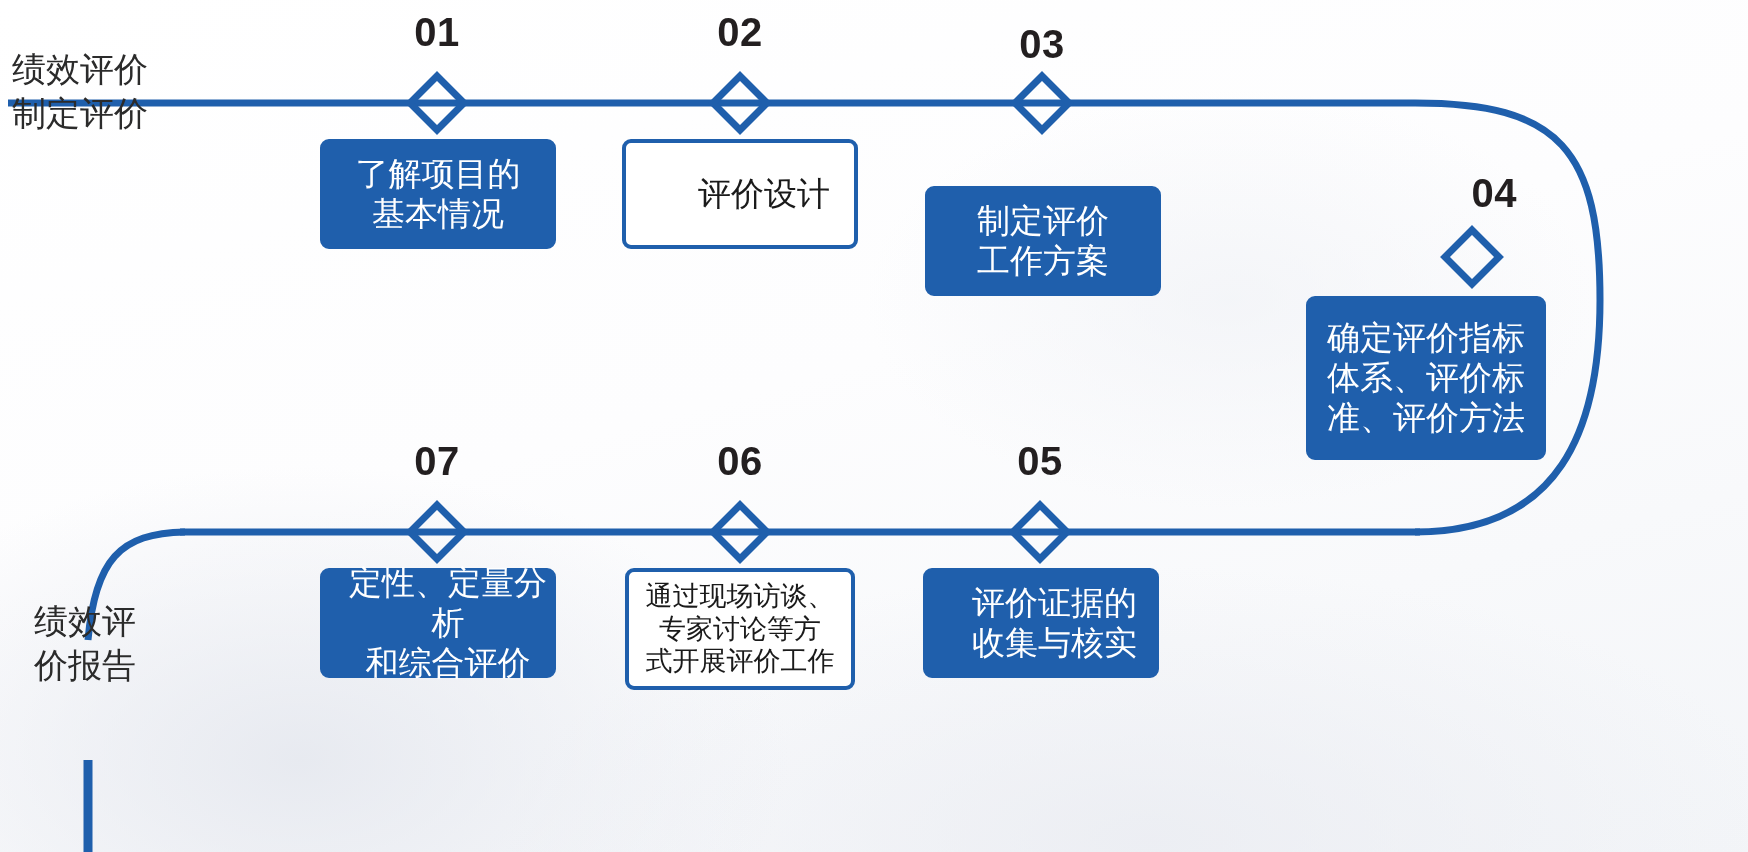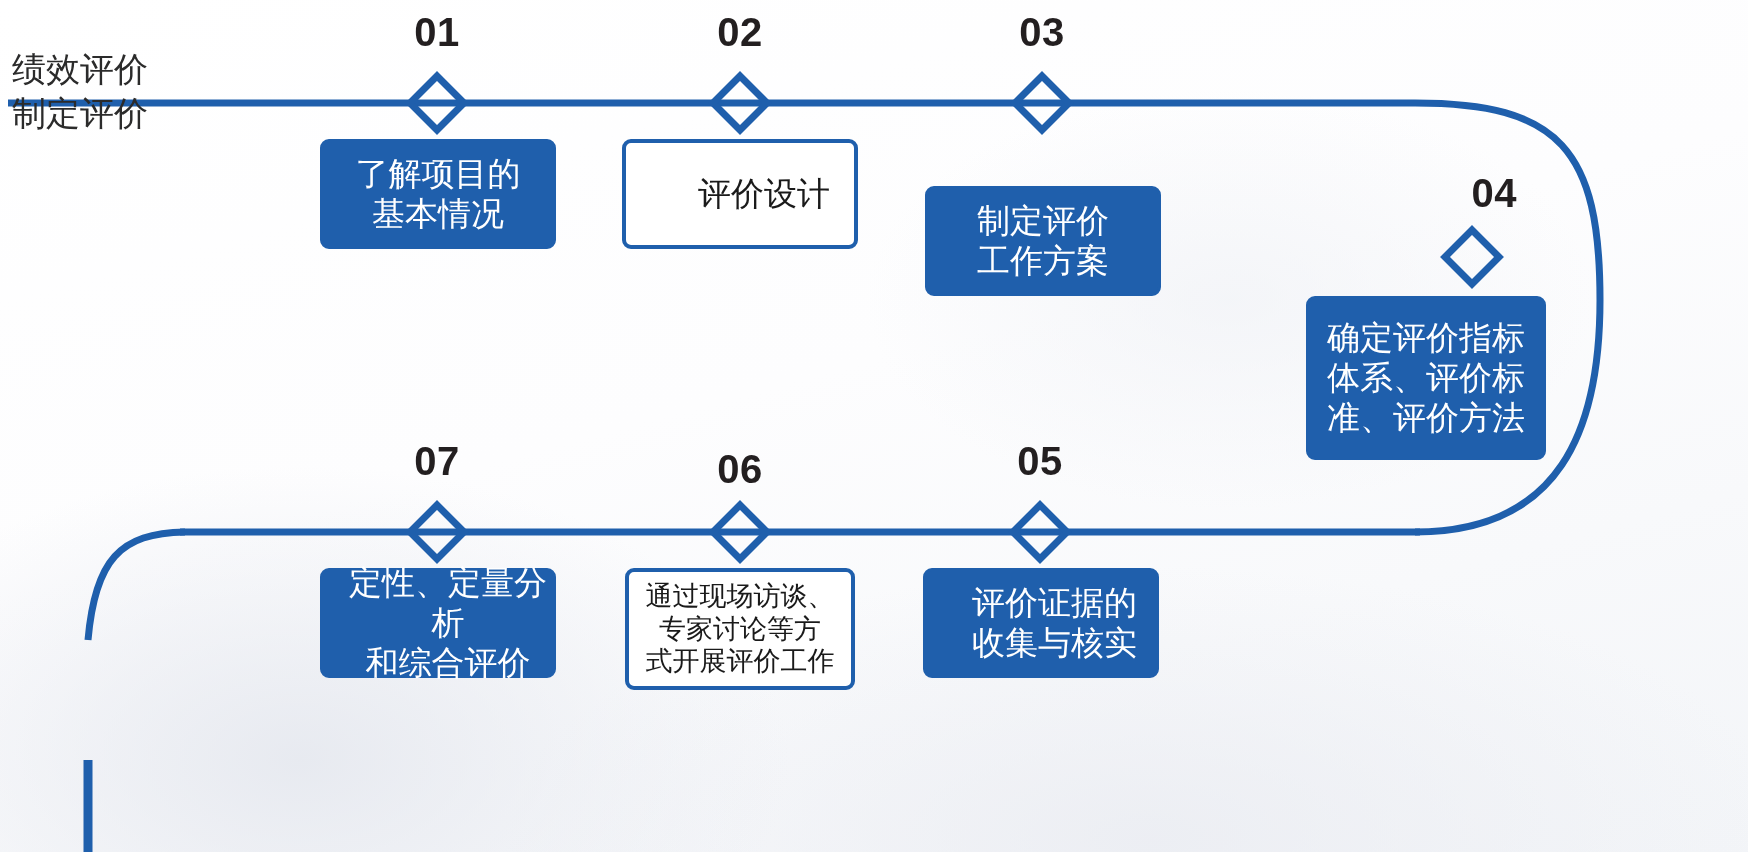--- a/index.html
+++ b/index.html
@@ -76,27 +76,29 @@
       <path d="M 1472 230 L 1499 257 L 1472 284 L 1445 257 Z" fill="none" stroke="#1F5FAC" stroke-width="7"></path>
       <path d="M 1040 505 L 1067 532 L 1040 559 L 1013 532 Z" fill="none" stroke="#1F5FAC" stroke-width="7"></path>
       <path d="M 740 505 L 767 532 L 740 559 L 713 532 Z" fill="none" stroke="#1F5FAC" stroke-width="7"></path>
       <path d="M 437 505 L 464 532 L 437 559 L 410 532 Z" fill="none" stroke="#1F5FAC" stroke-width="7"></path>
     </g>
   </svg>
 
   <div class="side-label" style="left: 12px; top: 48px; color: rgb(43, 43, 43);">绩效评价
 制定评价</div>
 
+  <div class="side-label" style="left: 34px; top: 600px; color: rgb(43, 43, 43);">绩效评
+价报告</div>
 
   <div class="step-num" style="left: 392px; top: 12px; color: rgb(35, 31, 32);">01</div>
   <div class="step-num" style="left: 695px; top: 12px; color: rgb(35, 31, 32);">02</div>
-  <div class="step-num" style="left: 997px; top: 12px; color: rgb(35, 31, 32); text-align: center;">03</div>
+  <div class="step-num" style="left: 997px; top: 24px; color: rgb(35, 31, 32); text-align: center;">03</div>
   <div class="step-num" style="left: 1427px; top: 173px; color: rgb(35, 31, 32); text-align: right;">04</div>
   <div class="step-num" style="left: 995px; top: 441px; color: rgb(35, 31, 32);">05</div>
-  <div class="step-num" style="left: 695px; top: 441px; color: rgb(35, 31, 32); margin-top: 8px;">06</div>
+  <div class="step-num" style="left: 695px; top: 441px; color: rgb(35, 31, 32);">06</div>
   <div class="step-num" style="left: 392px; top: 441px; color: rgb(35, 31, 32);">07</div>
 
   <div class="step-box filled" style="left: 320px; top: 139px; width: 236px; height: 110px; font-size: 33px;">了解项目的
 基本情况</div>
   <div class="step-box outline" style="left: 622px; top: 139px; width: 236px; height: 110px; font-size: 33px; padding-left: 48px;">评价设计</div>
   <div class="step-box filled" style="left: 925px; top: 139px; width: 236px; height: 110px; font-size: 33px; margin-top: 47px;">制定评价
 工作方案</div>
   <div class="step-box filled" style="left: 1306px; top: 296px; width: 240px; height: 164px; font-size: 33px;">确定评价指标
 体系、评价标
 准、评价方法</div>

